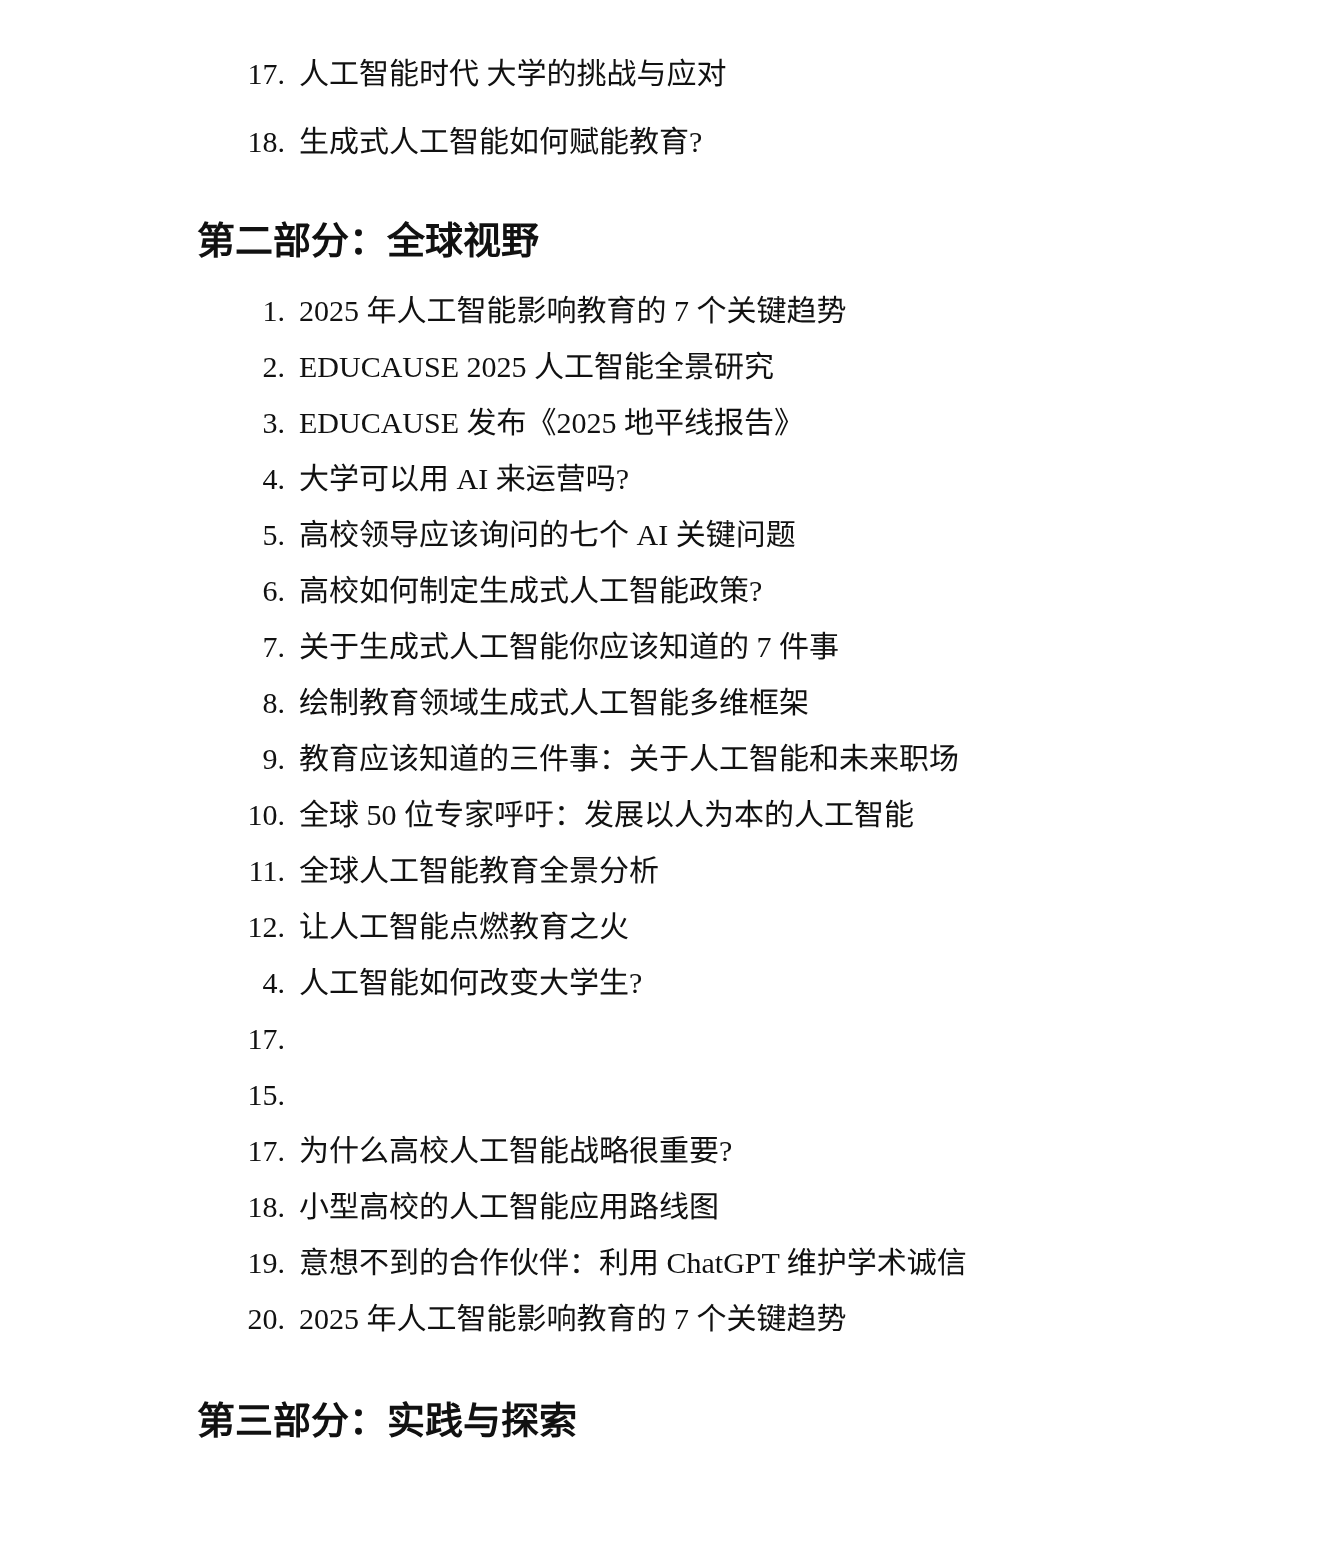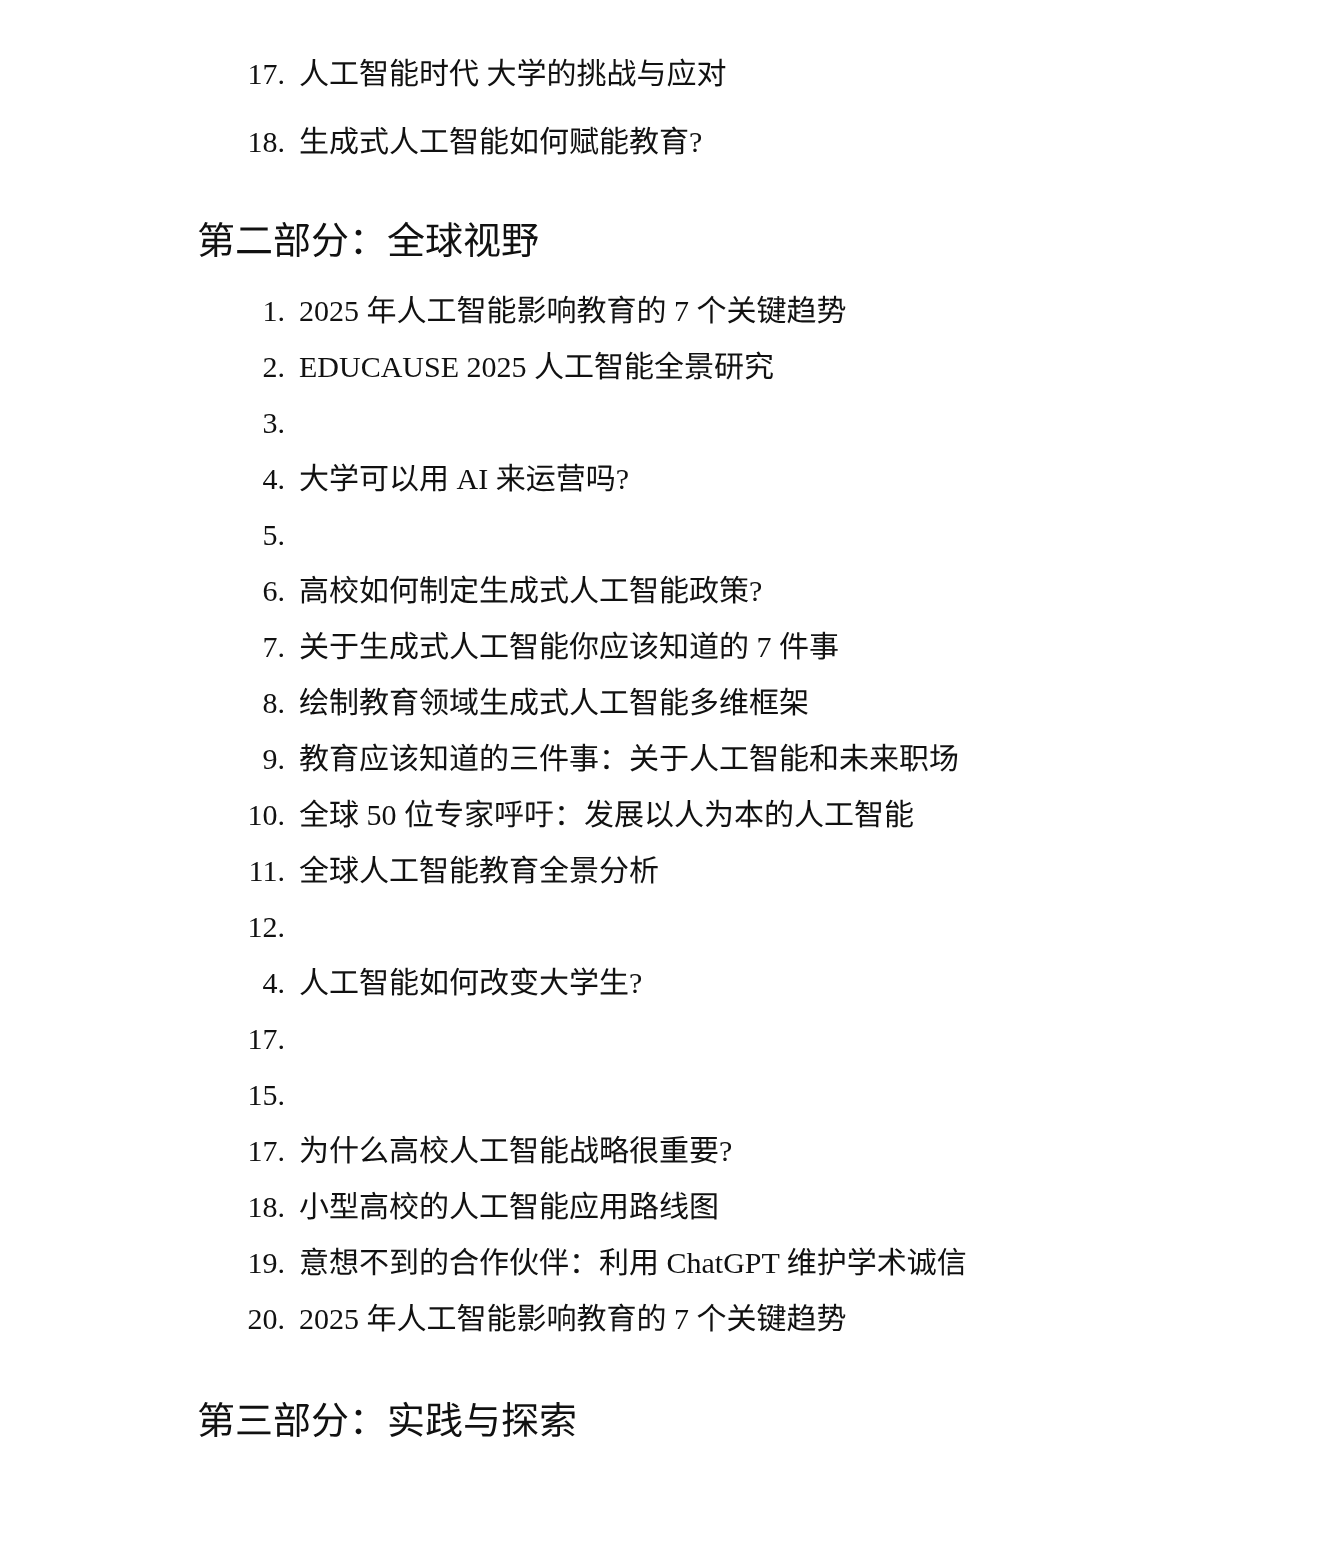--- a/index.html
+++ b/index.html
@@ -26,21 +26,21 @@
   .toc-item .num {
     flex: 0 0 40px;
     width: 40px;
     text-align: right;
   }
   .toc-item .txt {
     margin-left: 14px;
   }
   .part-heading {
     font-family: "Liberation Sans", "DejaVu Sans", sans-serif;
-    font-weight: 400;
+    font-weight: 700;
     font-size: 38px;
     line-height: 46px;
     margin: 0 0 0 197px;
     color: #111111;
   }
   #item-p1-18 { margin-top: 30px; }
   #heading-part2 { margin-top: 57px; }
   .part2-list { margin-top: 28px; }
   .part2-list .toc-item + .toc-item { margin-top: 18px; }
   #item-p2-20 { }
@@ -66,27 +66,29 @@
     <div class="toc-item" id="item-p2-1">
       <span class="num">1.</span>
       <span class="txt">2025 年人工智能影响教育的 7 个关键趋势</span>
     </div>
     <div class="toc-item" id="item-p2-2">
       <span class="num">2.</span>
       <span class="txt">EDUCAUSE 2025 人工智能全景研究</span>
     </div>
     <div class="toc-item" id="item-p2-3">
       <span class="num">3.</span>
+      <span class="txt">EDUCAUSE 发布《2025 地平线报告》</span>
     </div>
     <div class="toc-item" id="item-p2-4">
       <span class="num">4.</span>
       <span class="txt">大学可以用 AI 来运营吗?</span>
     </div>
     <div class="toc-item" id="item-p2-5">
       <span class="num">5.</span>
+      <span class="txt">高校领导应该询问的七个 AI 关键问题</span>
     </div>
     <div class="toc-item" id="item-p2-6">
       <span class="num">6.</span>
       <span class="txt">高校如何制定生成式人工智能政策?</span>
     </div>
     <div class="toc-item" id="item-p2-7">
       <span class="num">7.</span>
       <span class="txt">关于生成式人工智能你应该知道的 7 件事</span>
     </div>
     <div class="toc-item" id="item-p2-8">
@@ -100,20 +102,21 @@
     <div class="toc-item" id="item-p2-10">
       <span class="num">10.</span>
       <span class="txt">全球 50 位专家呼吁：发展以人为本的人工智能</span>
     </div>
     <div class="toc-item" id="item-p2-11">
       <span class="num">11.</span>
       <span class="txt">全球人工智能教育全景分析</span>
     </div>
     <div class="toc-item" id="item-p2-12">
       <span class="num">12.</span>
+      <span class="txt">让人工智能点燃教育之火</span>
     </div>
     <div class="toc-item" id="item-p2-13">
       <span class="num">4.</span>
       <span class="txt">人工智能如何改变大学生?</span>
     </div>
     <div class="toc-item" id="item-p2-14">
       <span class="num">17.</span>
     </div>
     <div class="toc-item" id="item-p2-15">
       <span class="num">15.</span>

